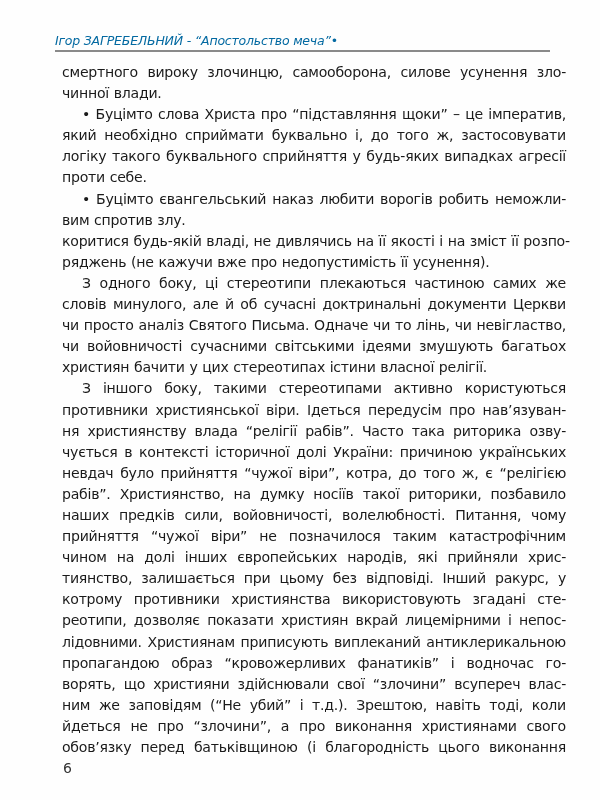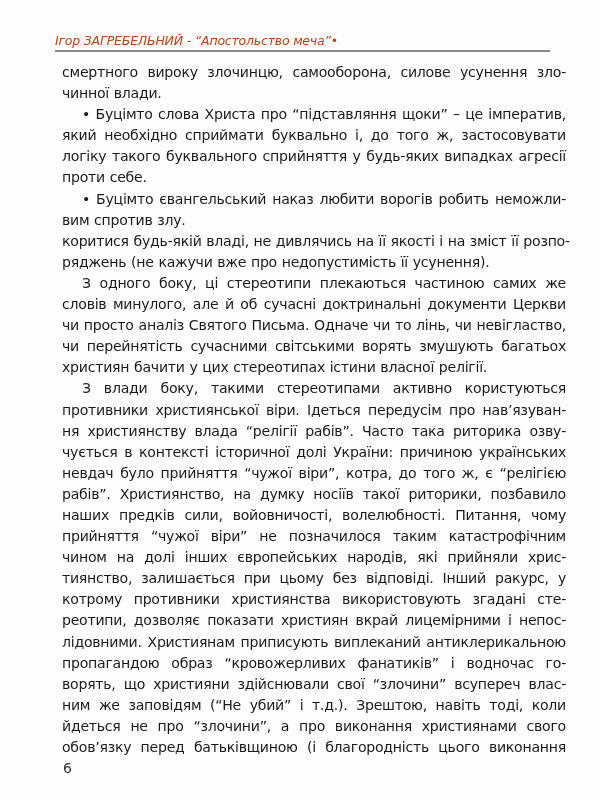--- a/index.html
+++ b/index.html
@@ -22,21 +22,21 @@
       background: #fefefe;
     }
     .running-header {
       position: absolute;
       left: 55px;
       top: 34px;
       width: 495px;
       font-size: 12.5px;
       font-style: italic;
       letter-spacing: -0.2px;
-      color: #c2410c;
+      color: #0369a1;
       padding-bottom: 2px;
       border-bottom: 2px solid #8a8a8a;
       line-height: 14px;
       white-space: nowrap;
     }
     .body-text {
       position: absolute;
       left: 62px;
       top: 62px;
       width: 504px;
@@ -81,23 +81,23 @@
       <span class="line">який необхідно сприймати буквально і, до того ж, застосовувати</span>
       <span class="line">логіку такого буквального сприйняття у будь-яких випадках агресії</span>
       <span class="line last">проти себе.</span>
       <span class="line indent">• Буцімто євангельський наказ любити ворогів робить неможли-</span>
       <span class="line last">вим спротив злу.</span>
       <span class="line">коритися будь-якій владі, не дивлячись на її якості і на зміст її розпо-</span>
       <span class="line last">ряджень (не кажучи вже про недопустимість її усунення).</span>
       <span class="line indent">З одного боку, ці стереотипи плекаються частиною самих же</span>
       <span class="line">словів минулого, але й об сучасні доктринальні документи Церкви</span>
       <span class="line">чи просто аналіз Святого Письма. Одначе чи то лінь, чи невігластво,</span>
-      <span class="line">чи перейнятість сучасними світськими ворять змушують багатьох</span>
+      <span class="line">чи войовничості сучасними світськими ідеями змушують багатьох</span>
       <span class="line last">християн бачити у цих стереотипах істини власної релігії.</span>
-      <span class="line indent">З влади боку, такими стереотипами активно користуються</span>
+      <span class="line indent">З іншого боку, такими стереотипами активно користуються</span>
       <span class="line">противники християнської віри. Ідеться передусім про нав’язуван-</span>
       <span class="line">ня християнству влада “релігії рабів”. Часто така риторика озву-</span>
       <span class="line">чується в контексті історичної долі України: причиною українських</span>
       <span class="line">невдач було прийняття “чужої віри”, котра, до того ж, є “релігією</span>
       <span class="line">рабів”. Християнство, на думку носіїв такої риторики, позбавило</span>
       <span class="line">наших предків сили, войовничості, волелюбності. Питання, чому</span>
       <span class="line">прийняття “чужої віри” не позначилося таким катастрофічним</span>
       <span class="line">чином на долі інших європейських народів, які прийняли хрис-</span>
       <span class="line">тиянство, залишається при цьому без відповіді. Інший ракурс, у</span>
       <span class="line">котрому противники християнства використовують згадані сте-</span>

